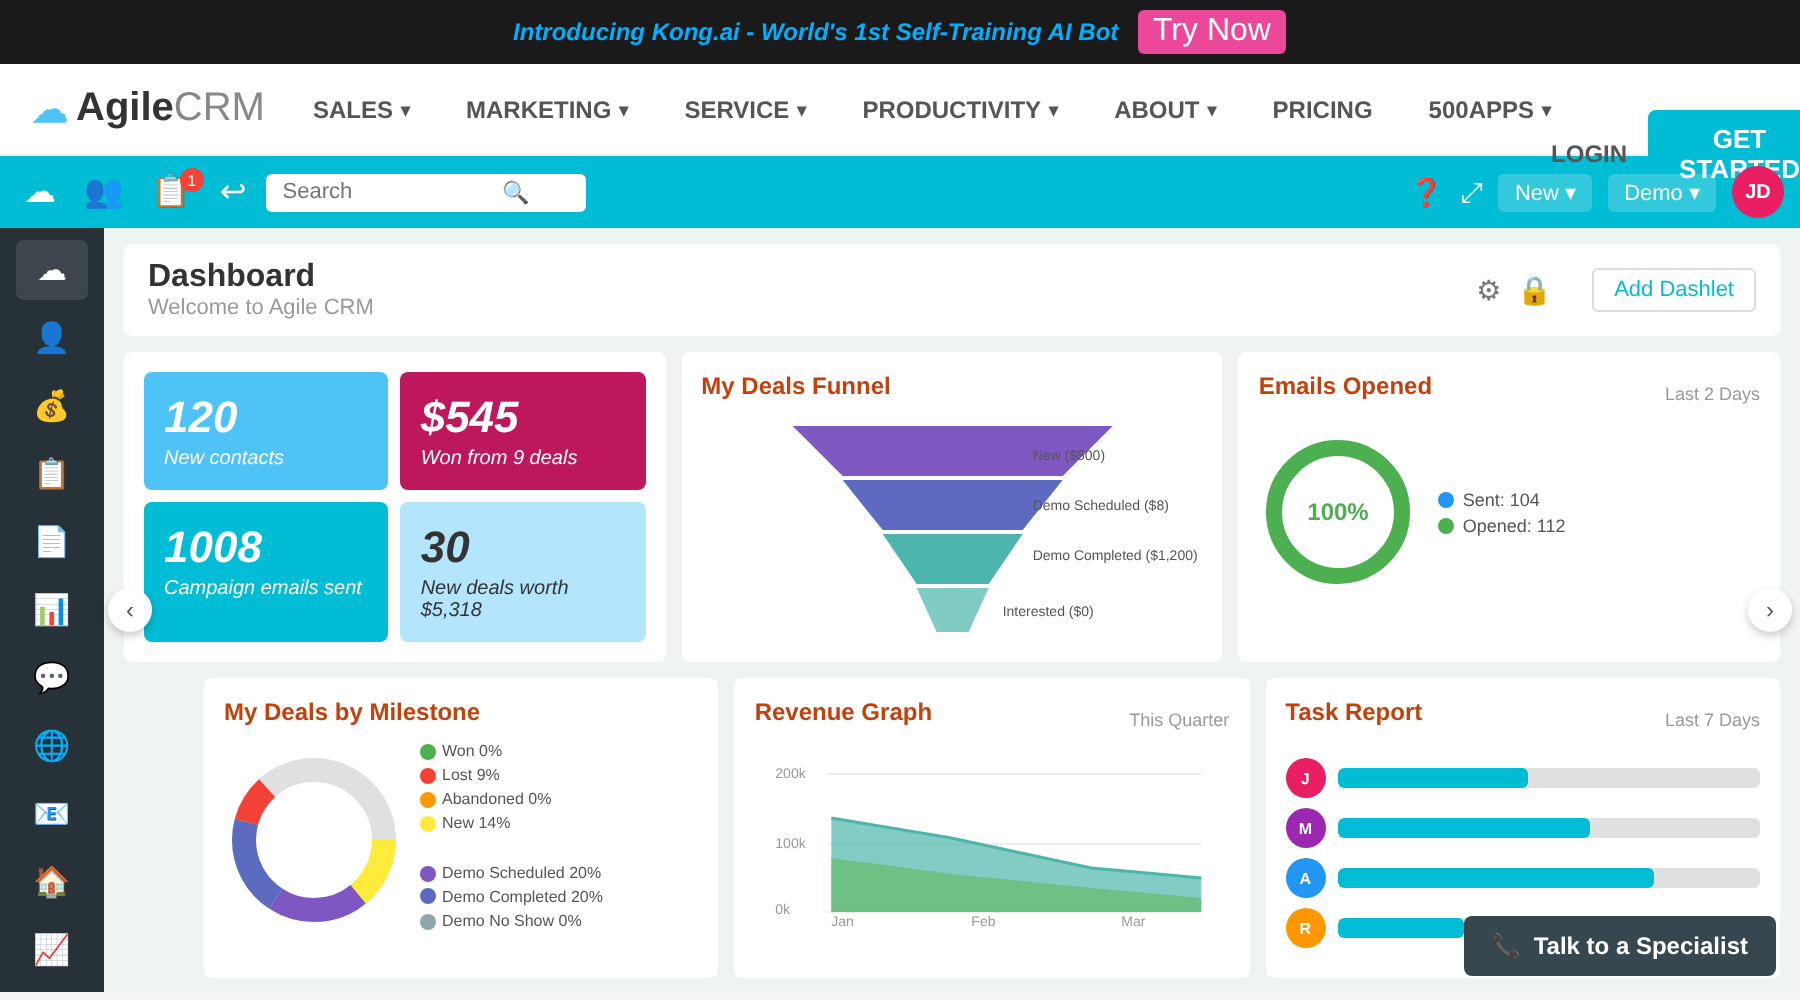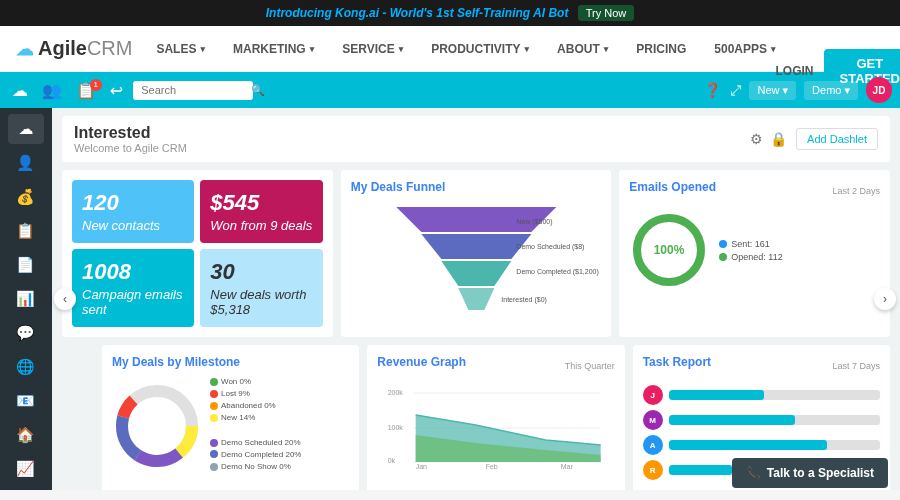--- a/index.html
+++ b/index.html
@@ -8,26 +8,26 @@
     
     .announcement-bar {
       background: #1a1a1a;
       color: #fff;
       text-align: center;
       padding: 5px;
       font-size: 12px;
     }
     .announcement-bar span { color: #00b0ff; font-weight: bold; font-style: italic; }
     .try-btn {
-      background: #14532d;
+      background: #ec4899;
       color: #fff;
       border: none;
       padding: 2px 8px;
       border-radius: 3px;
-      font-size: 11px;
+      font-size: 16px;
       cursor: pointer;
       margin-left: 6px;
     }
 
     
     .main-nav {
       background: #fff;
       display: flex;
       align-items: center;
       padding: 6px 16px;
@@ -100,21 +100,21 @@
       font-size: 16px;
       cursor: pointer;
       padding: 4px;
     }
     .header-search {
       background: #fff;
       border: none;
       border-radius: 3px;
       padding: 3px 8px;
       font-size: 11px;
-      width: 120px;
+      width: 160px;
       display: flex;
       align-items: center;
     }
     .header-search input {
       border: none;
       outline: none;
       font-size: 11px;
       width: 110px;
     }
     .header-spacer { flex: 1; }
@@ -196,20 +196,21 @@
     .dash-subtitle { font-size: 11px; color: #999; }
     .dash-actions { display: flex; align-items: center; gap: 8px; }
     .add-dashlet-btn {
       background: #fff;
       border: 1px solid #ddd;
       padding: 4px 10px;
       border-radius: 3px;
       font-size: 11px;
       cursor: pointer;
       color: #00bcd4;
+      margin-left: 12px;
     }
 
     
     .stats-grid {
       display: grid;
       grid-template-columns: 1fr 1fr 1fr;
       gap: 8px;
       margin-bottom: 8px;
     }
 
@@ -229,29 +230,29 @@
       padding: 10px;
       text-align: left;
       color: #fff;
       font-style: italic;
     }
     .stat-box.blue { background: #4fc3f7; }
     .stat-box.purple { background: #be185d; }
     .stat-box.teal { background: #00bcd4; }
     .stat-box.light-blue { background: #b3e5fc; color: #333; }
     .stat-number { font-size: 22px; font-weight: bold; }
-    .stat-label { font-size: 13px; margin-top: 2px; }
+    .stat-label { font-size: 10px; margin-top: 2px; }
 
     
     .funnel-card {
       background: #fff;
       border-radius: 4px;
       padding: 10px;
     }
-    .card-title { font-size: 12px; font-weight: 600; color: #3b82f6; margin-bottom: 8px; }
+    .card-title { font-size: 12px; font-weight: 600; color: #c2410c; margin-bottom: 8px; }
 
     
     .donut-container {
       display: flex;
       align-items: center;
       gap: 10px;
     }
     .donut-legend { font-size: 9px; color: #555; }
     .legend-item { display: flex; align-items: center; gap: 4px; margin-bottom: 3px; }
     .legend-dot { width: 8px; height: 8px; border-radius: 50%; }
@@ -463,21 +464,21 @@
     <span class="sidebar-icon">🌐</span>
     <span class="sidebar-icon">📧</span>
     <span class="sidebar-icon">🏠</span>
     <span class="sidebar-icon">📈</span>
   </div>
 
   <div class="main-content">
 
     <div class="dash-header">
       <div>
-        <div class="dash-title">Interested</div>
+        <div class="dash-title">Dashboard</div>
         <div class="dash-subtitle">Welcome to Agile CRM</div>
       </div>
       <div class="dash-actions">
         <span style="font-size:14px;color:#777;cursor:pointer;">⚙</span>
         <span style="font-size:14px;color:#777;cursor:pointer;">🔒</span>
         <button class="add-dashlet-btn">Add Dashlet</button>
       </div>
     </div>
 
     <div class="stats-grid">
@@ -528,21 +529,21 @@
           <div>
             <svg width="80" height="80" viewBox="0 0 80 80">
               <circle cx="40" cy="40" r="32" fill="none" stroke="#e0e0e0" stroke-width="8"></circle>
               <circle cx="40" cy="40" r="32" fill="none" stroke="#4caf50" stroke-width="8" stroke-dasharray="201 0" stroke-dashoffset="50"></circle>
               <text x="40" y="44" text-anchor="middle" font-size="12" font-weight="bold" fill="#4caf50">100%</text>
             </svg>
           </div>
           <div class="donut-legend">
             <div class="legend-item">
               <div class="legend-dot" style="background:#2196f3;"></div>
-              <span>Sent: 161</span>
+              <span>Sent: 104</span>
             </div>
             <div class="legend-item">
               <div class="legend-dot" style="background:#4caf50;"></div>
               <span>Opened: 112</span>
             </div>
           </div>
         </div>
       </div>
     </div>
 

